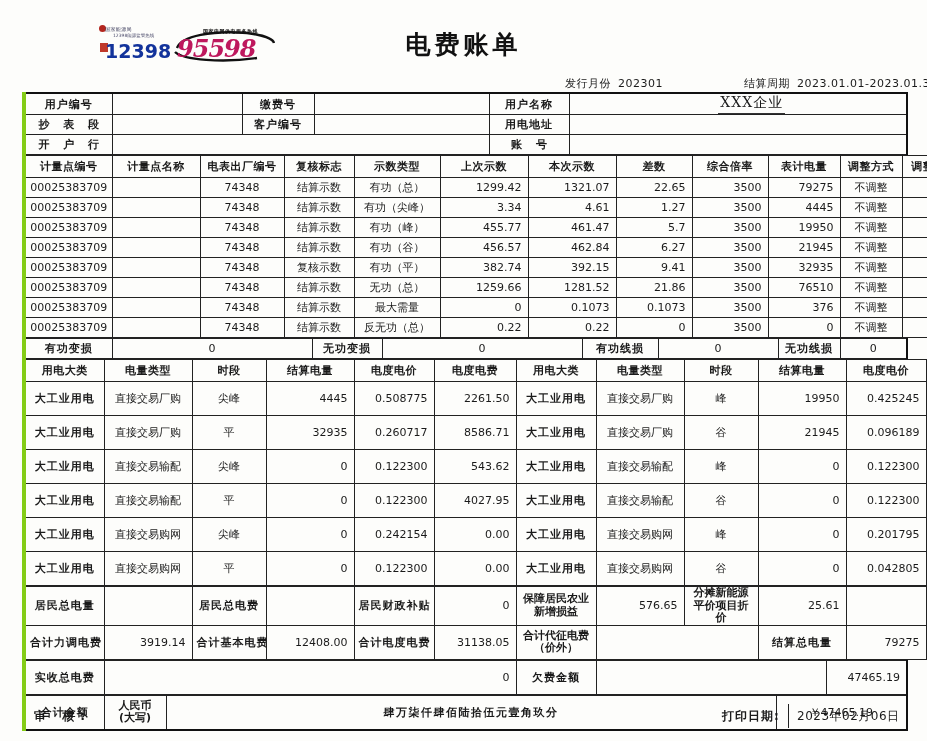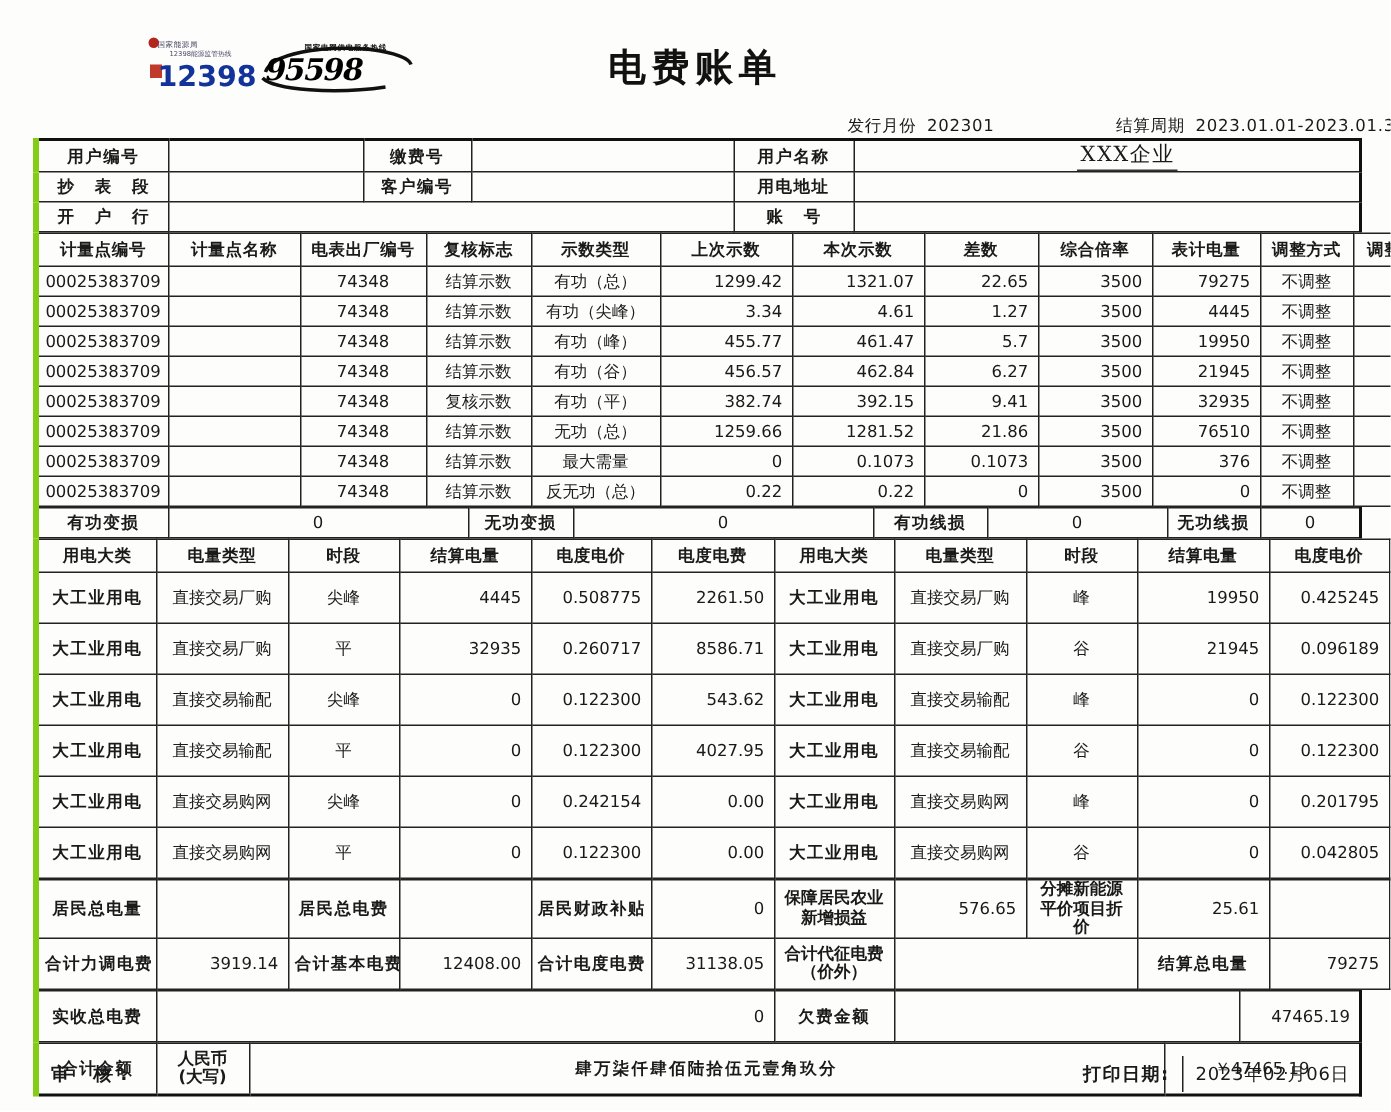--- a/index.html
+++ b/index.html
@@ -66,24 +66,24 @@
   }
   .logo-sq {
     position: absolute;
     left: 1px; top: 19px;
     width: 8px; height: 9px;
     background: #c0392b;
   }
   .logo-95598 {
     position: absolute;
     left: 78px; top: 10px;
-    font-size: 20px;
+    font-size: 24px;
     font-weight: bold;
     font-style: italic;
-    color: #000000;
+    color: #be185d;
     font-family: "DejaVu Serif", serif;
     letter-spacing: -1px;
   }
   .logo-95598-top {
     position: absolute;
     left: 104px; top: 4px;
     font-size: 5px;
     font-weight: bold;
     color: #111;
     letter-spacing: .5px;

